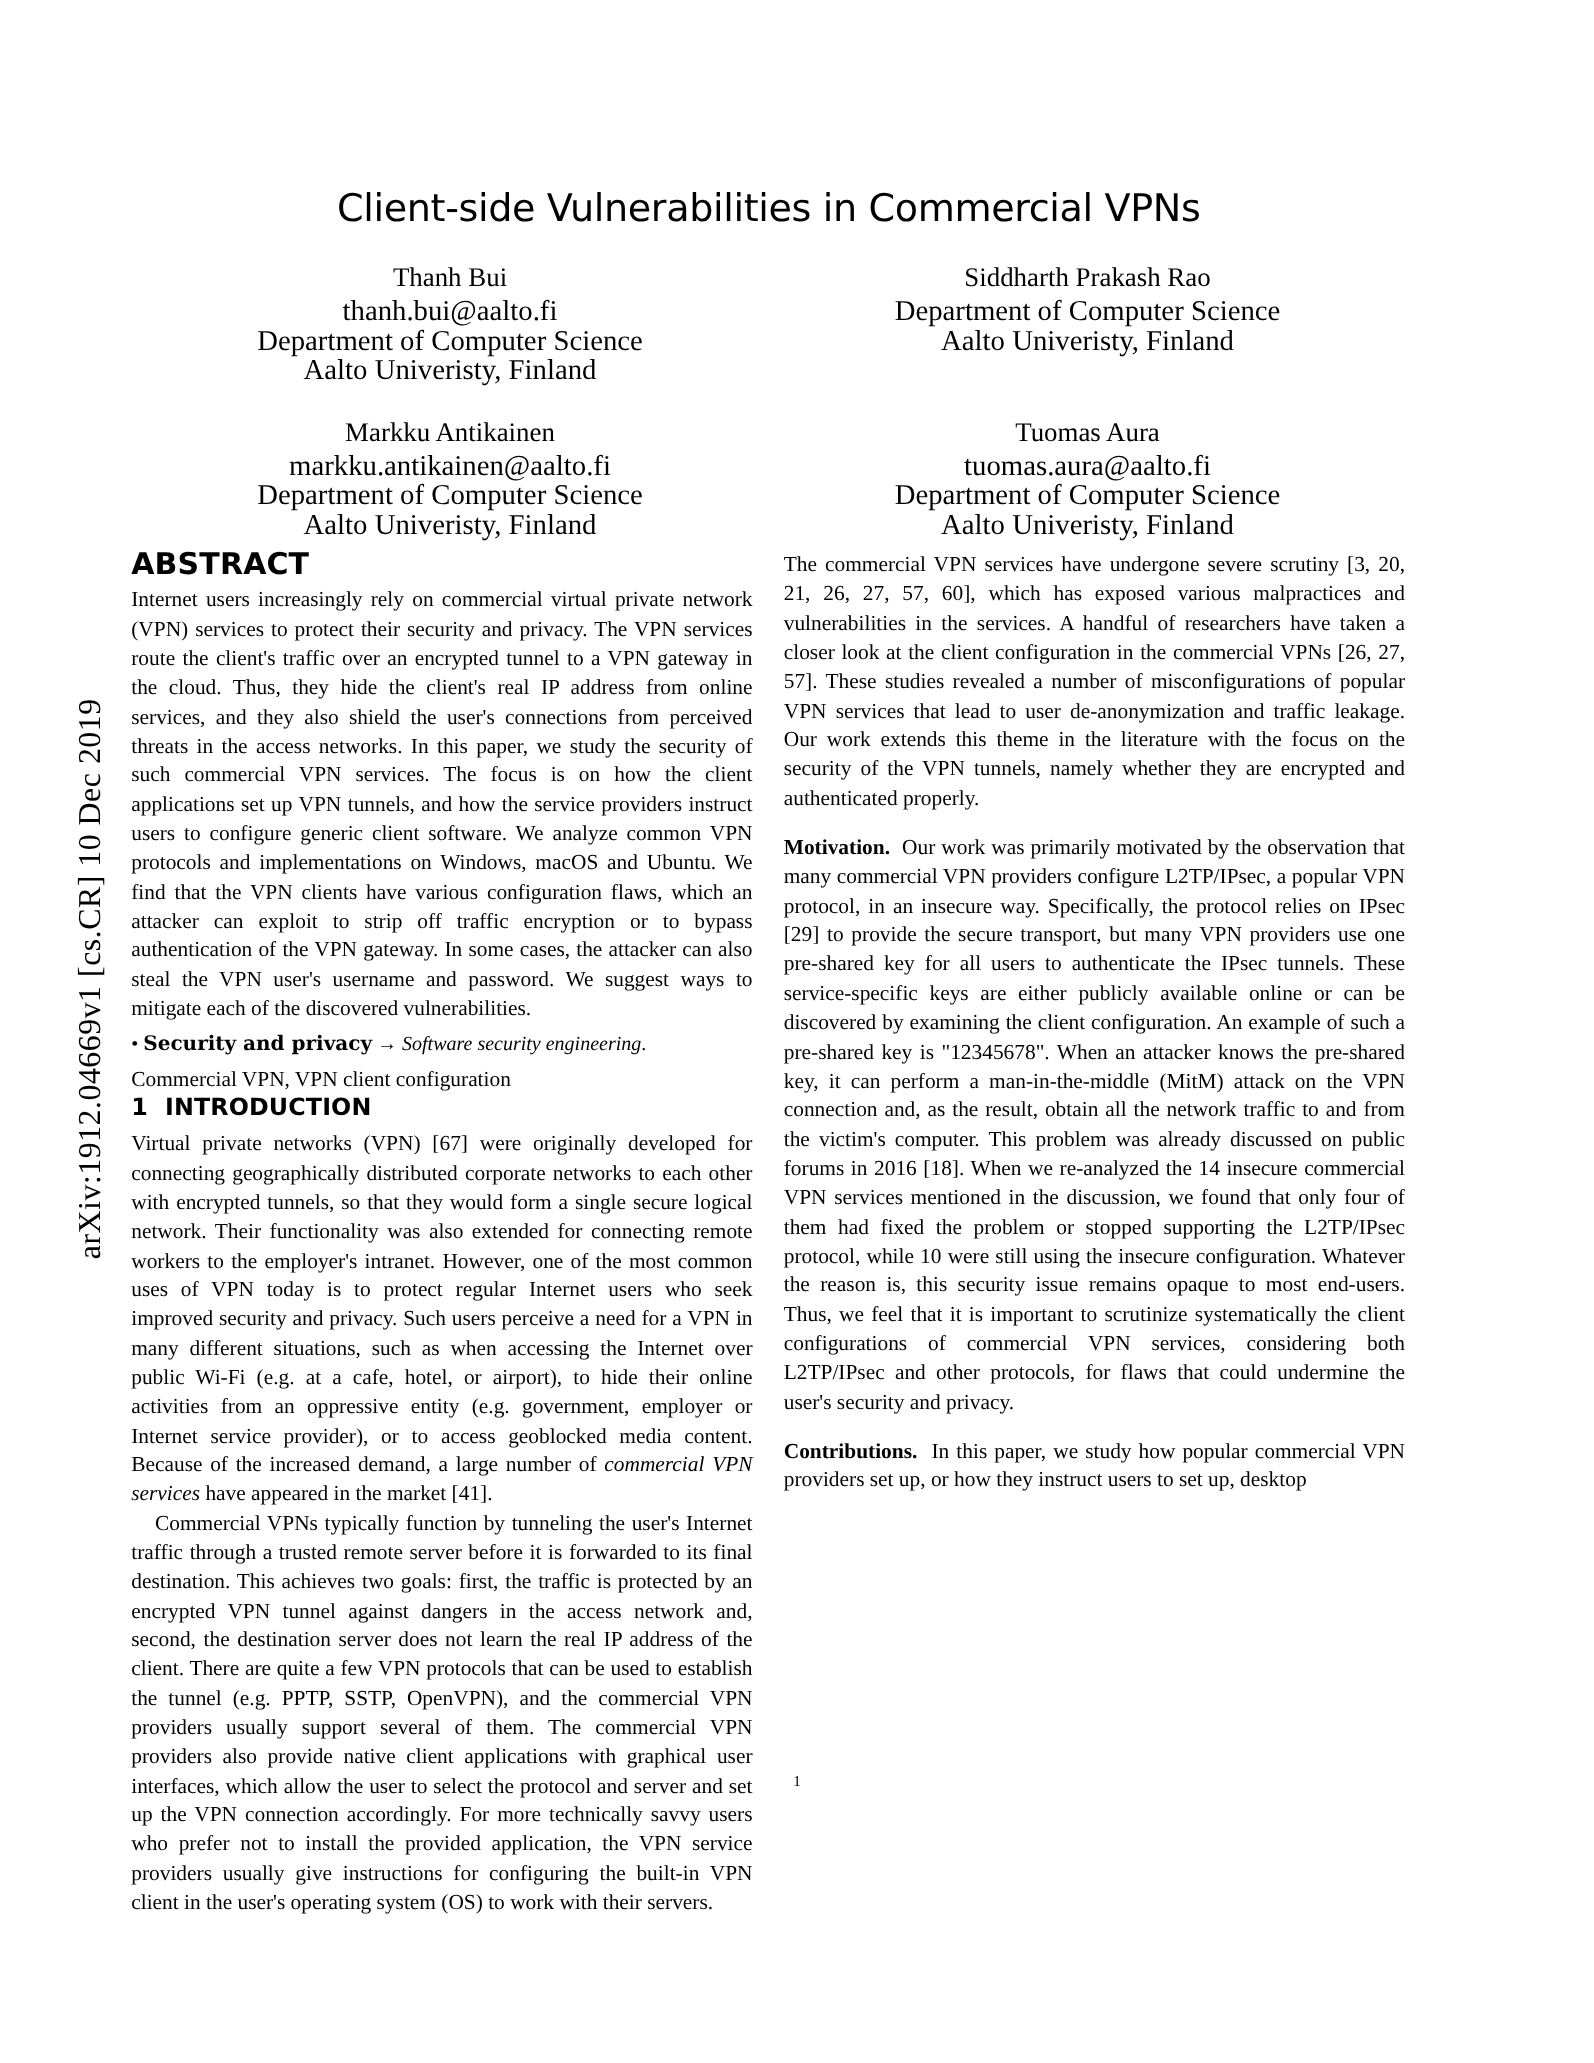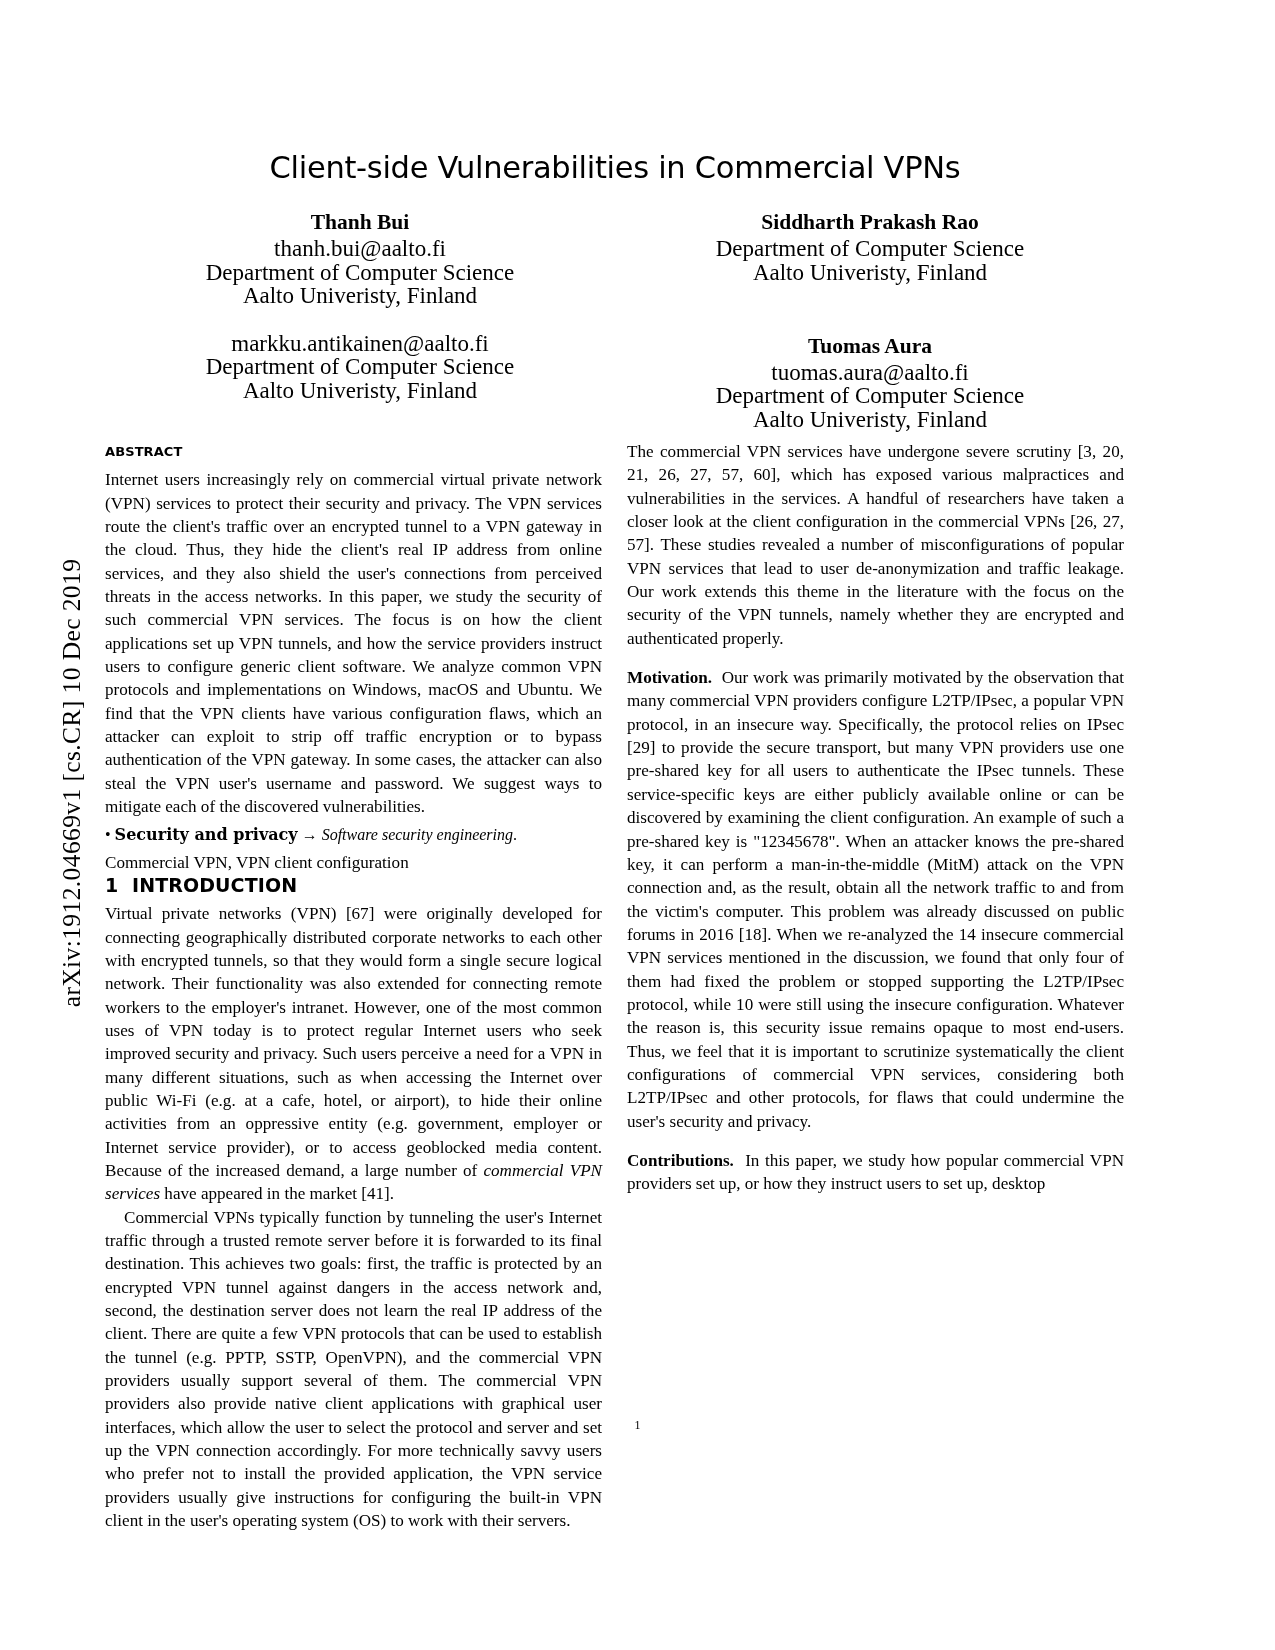--- a/index.html
+++ b/index.html
@@ -57,21 +57,20 @@
     flex-wrap: wrap;
   }
   .author-block {
     width: 50%;
     text-align: center;
     margin-bottom: 24px;
   }
   .author-name {
     font-size: 21.5px;
     line-height: 29px;
-    font-weight: bold;
   }
   .author-line {
     font-size: 23px;
     line-height: 23.5px;
   }
 
   
   .col {
     position: absolute;
     top: 440px;
@@ -81,21 +80,21 @@
     text-align: justify;
     text-justify: inter-word;
     hyphens: manual;
   }
   .col-left  { left: 105px; }
   .col-right { left: 627px; }
 
   h2.section-head {
     font-family: "DejaVu Sans", sans-serif;
     font-weight: bold;
-    font-size: 13px;
+    font-size: 24px;
     margin: 0 0 5px 0;
     letter-spacing: 0.1px;
     text-align: left;
   }
   h2.section-head.numbered {
     font-size: 19px;
   }
   h2.section-head .num {
     display: inline-block;
     width: 27px;
@@ -149,20 +148,21 @@
       <div class="author-line">Aalto Univeristy, Finland</div>
     </div>
 
     <div class="author-block">
       <div class="author-name">Siddharth Prakash Rao</div>
       <div class="author-line">Department of Computer Science</div>
       <div class="author-line">Aalto Univeristy, Finland</div>
     </div>
 
     <div class="author-block">
+      <div class="author-name">Markku Antikainen</div>
       <div class="author-line">markku.antikainen@aalto.fi</div>
       <div class="author-line">Department of Computer Science</div>
       <div class="author-line">Aalto Univeristy, Finland</div>
     </div>
 
     <div class="author-block">
       <div class="author-name">Tuomas Aura</div>
       <div class="author-line">tuomas.aura@aalto.fi</div>
       <div class="author-line">Department of Computer Science</div>
       <div class="author-line">Aalto Univeristy, Finland</div>

